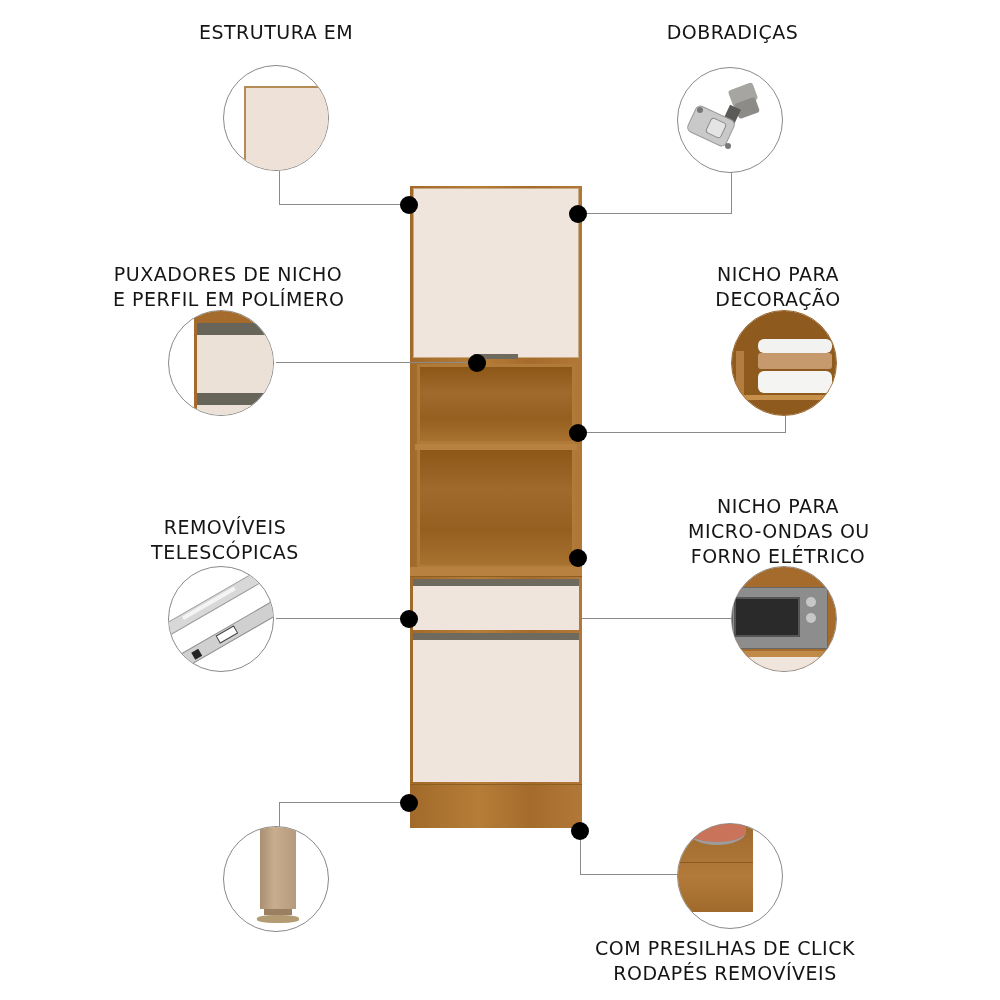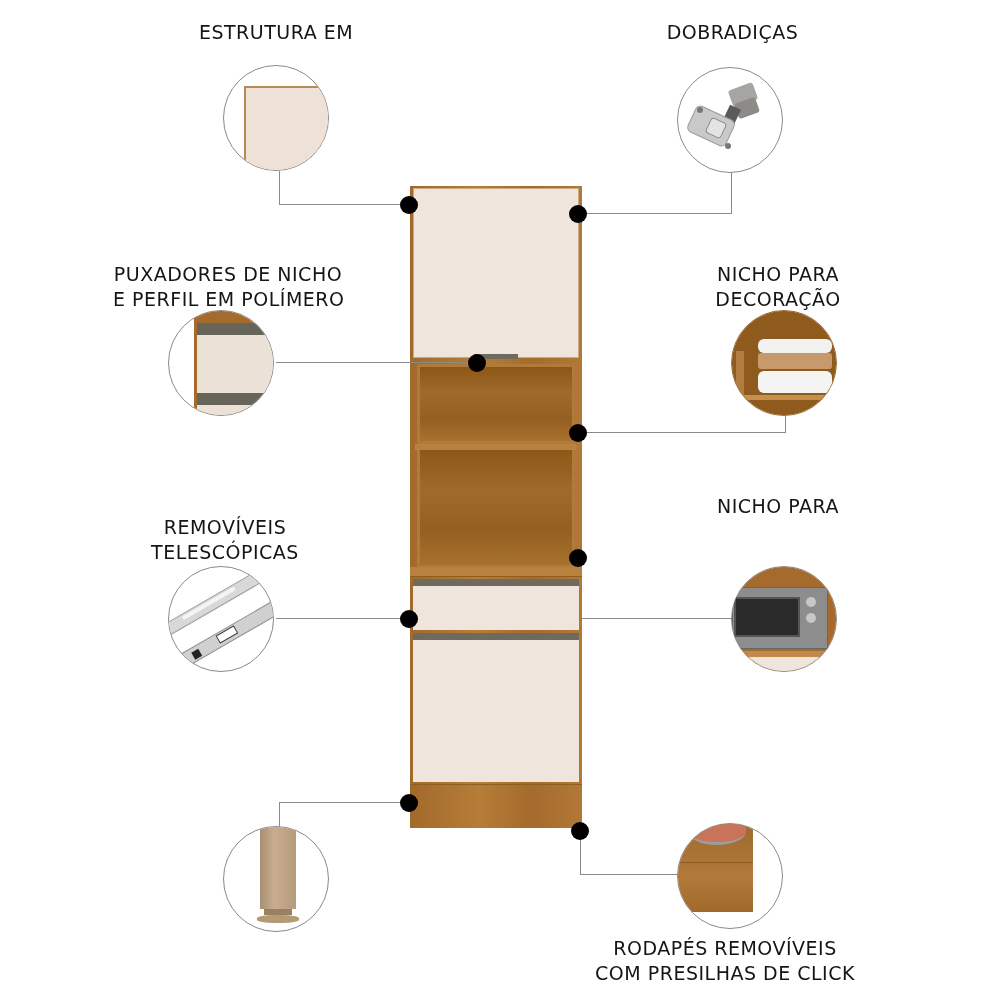--- a/index.html
+++ b/index.html
@@ -118,20 +118,22 @@
       <rect x="40" y="64" width="20" height="8" fill="#fff" stroke="#444"></rect>
       <rect x="10" y="66" width="8" height="8" fill="#222"></rect>
     </g>
   </svg>
 </div>
 <div class="line" style="left:276px;top:618px;width:130px;height:1px;"></div>
 <div class="dot" style="left:400px;top:610px;"></div>
 
 <div class="label" style="left:688px;top:494px;width:180px;">
   <span>NICHO PARA</span>
+  <span>MICRO-ONDAS OU</span>
+  <span>FORNO ELÉTRICO</span>
 </div>
 <div class="circle" style="left:731px;top:566px;">
   <div style="position:absolute;inset:0;background:#a46b2c;"></div>
   <div style="position:absolute;left:0;top:20px;width:96px;height:62px;background:#8d8d8d;border:1px solid #666;box-sizing:border-box;"></div>
   <div style="position:absolute;left:2px;top:30px;width:62px;height:36px;background:#2a2a2a;border:2px solid #555;"></div>
   <div style="position:absolute;left:74px;top:30px;width:10px;height:10px;border-radius:50%;background:#c7c7c7;"></div>
   <div style="position:absolute;left:74px;top:46px;width:10px;height:10px;border-radius:50%;background:#c7c7c7;"></div>
   <div style="position:absolute;left:0;top:84px;width:106px;height:6px;background:#c28a48;"></div>
   <div style="position:absolute;left:0;top:90px;width:106px;height:16px;background:#efe5dc;"></div>
 </div>
@@ -151,15 +153,15 @@
 
 <div class="dot" style="left:571px;top:822px;"></div>
 <div class="line" style="left:580px;top:830px;width:1px;height:45px;"></div>
 <div class="line" style="left:580px;top:874px;width:100px;height:1px;"></div>
 <div class="circle" style="left:677px;top:823px;">
   <div style="position:absolute;left:0;top:0;width:75px;height:88px;background:linear-gradient(180deg,#9e6a2e,#b27a3a 60%,#a06a2c);"></div>
   <div style="position:absolute;left:10px;top:-6px;width:58px;height:24px;border-radius:0 0 50% 50%;background:#c9735a;border-bottom:3px solid #9c9c9c;"></div>
   <div style="position:absolute;left:0;top:38px;width:75px;height:1px;background:#8c5a22;"></div>
 </div>
 <div class="label" style="left:590px;top:936px;width:270px;">
+  <span>COM PRESILHAS DE CLICK</span>
   <span>RODAPÉS REMOVÍVEIS</span>
-  <span>COM PRESILHAS DE CLICK</span>
 </div>
 
 </body></html>

